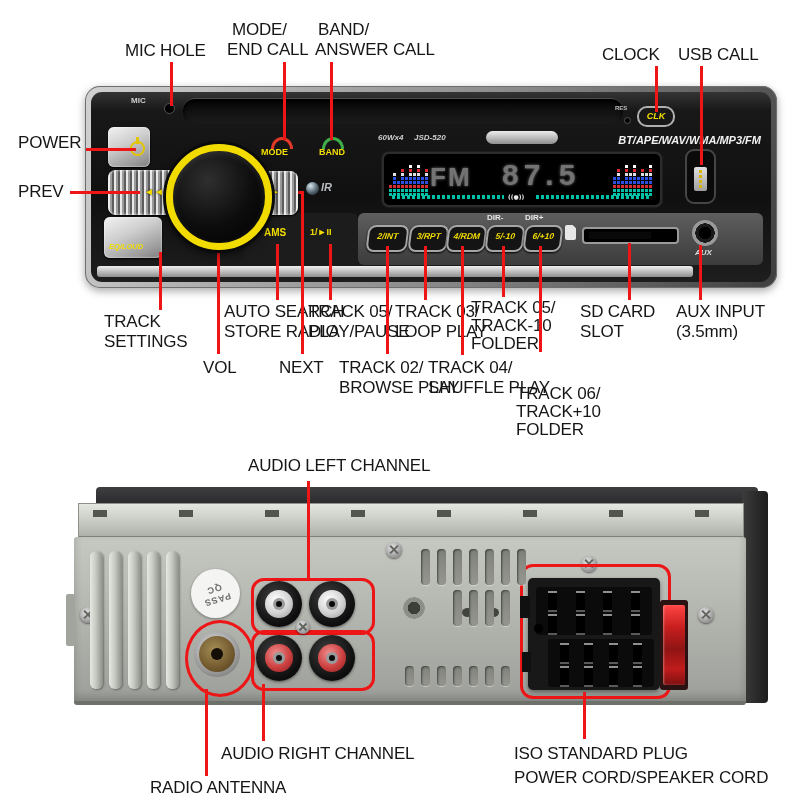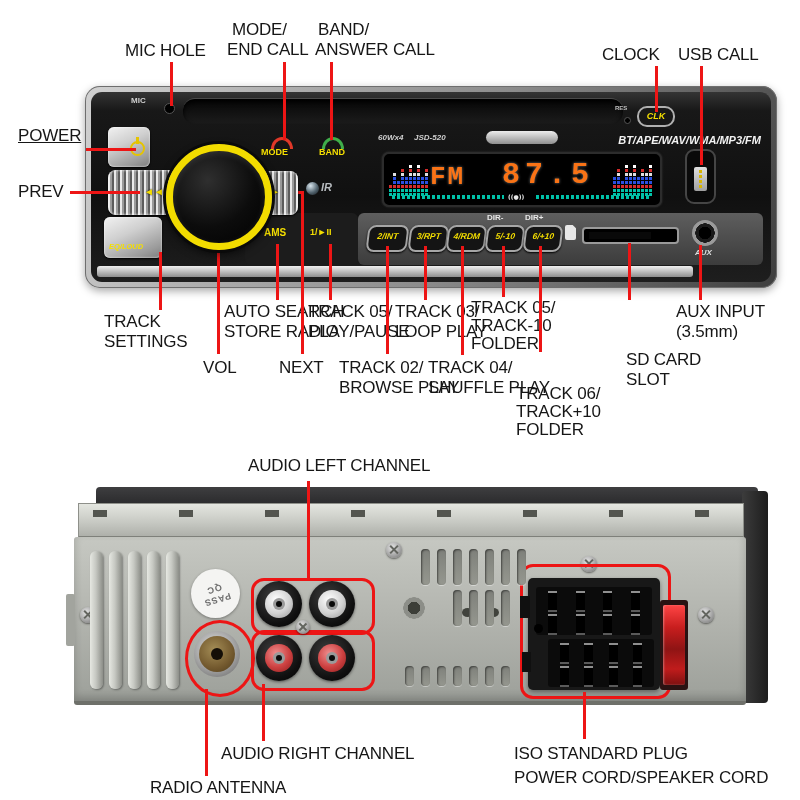--- a/index.html
+++ b/index.html
@@ -35,21 +35,21 @@
         background:radial-gradient(circle at 38% 32%,#2f2f2f 0%,#0c0c0c 55%,#000 100%);
         box-shadow:0 0 0 3px #0a0a0a,0 4px 10px rgba(0,0,0,.65), inset 0 2px 6px rgba(255,255,255,.12);}
   .arc{position:absolute;width:16px;height:9px;border:3px solid transparent;border-bottom:none;
        border-radius:50% 50% 0 0 / 100% 100% 0 0;}
   .key{position:absolute;background:#141414;border:2px solid #a6a6a6;border-radius:8px;
        transform:skewX(-7deg);text-align:center;
        font:italic bold 8.5px/19px "Liberation Sans",sans-serif;color:#f5df00;
        box-shadow:0 1px 2px #000;}
   .lcd{position:absolute;left:291px;top:60px;width:276px;height:51px;background:#000;
        border:2px solid #2c2c2c;border-radius:7px;box-shadow:inset 0 0 10px #000,0 0 2px #3c3c3c;}
-  .seg{position:absolute;font-family:Liberation Mono, monospace;font-weight:bold;color:#f97316;
+  .seg{position:absolute;font-family:Liberation Sans, sans-serif;font-weight:bold;color:#737373;
        text-shadow:0 0 3px rgba(255,255,255,.45);}
   .spec{position:absolute;display:flex;align-items:flex-end;gap:1px;height:38px;}
   .spec-col{display:flex;flex-direction:column-reverse;gap:1px;}
   .spec-cell{width:3px;height:3px;}
   .dash{position:absolute;height:4px;
         background:repeating-linear-gradient(90deg,#00c2a8 0 3px,transparent 3px 5px);}
   
   .rib{position:absolute;border-radius:6px;
        background:linear-gradient(90deg,#e6e8e2 0%,#c6c8c2 45%,#8c8e88 100%);
        box-shadow:1px 1px 2px rgba(0,0,0,.35);}
@@ -341,21 +341,21 @@
   <div class="callout" style="left:227px;top:20px;">
     <div style="padding-left:5px;">MODE/</div>
     <div>END CALL</div>
   </div>
   <div class="callout" style="left:315px;top:20px;">
     <div style="padding-left:3px;">BAND/</div>
     <div>ANSWER CALL</div>
   </div>
   <div class="callout" style="left:602px;top:45px;">CLOCK</div>
   <div class="callout" style="left:678px;top:45px;">USB CALL</div>
-  <div class="callout" style="left:18px;top:126px;text-decoration:underline;">POWER</div>
+  <div class="callout" style="left:18px;top:133px;">POWER</div>
   <div class="callout" style="left:18px;top:182px;">PREV</div>
 
   <div class="callout" style="left:104px;top:312px;">
     <div>TRACK</div>
     <div>SETTINGS</div>
   </div>
   <div class="callout" style="left:224px;top:302px;">
     <div>AUTO SEARCH</div>
     <div>STORE RADIO</div>
   </div>
@@ -365,21 +365,21 @@
   </div>
   <div class="callout" style="left:395px;top:302px;">
     <div>TRACK 03/</div>
     <div>LOOP PLAY</div>
   </div>
   <div class="callout lh18" style="left:471px;top:299px;">
     <div>TRACK 05/</div>
     <div>TRACK-10</div>
     <div>FOLDER</div>
   </div>
-  <div class="callout" style="left:626px;top:302px;margin-top:48px;">
+  <div class="callout" style="left:580px;top:302px;">
     <div>SD CARD</div>
     <div>SLOT</div>
   </div>
   <div class="callout" style="left:676px;top:302px;">
     <div>AUX INPUT</div>
     <div>(3.5mm)</div>
   </div>
   <div class="callout" style="left:203px;top:358px;">VOL</div>
   <div class="callout" style="left:279px;top:358px;">NEXT</div>
   <div class="callout" style="left:339px;top:358px;">

